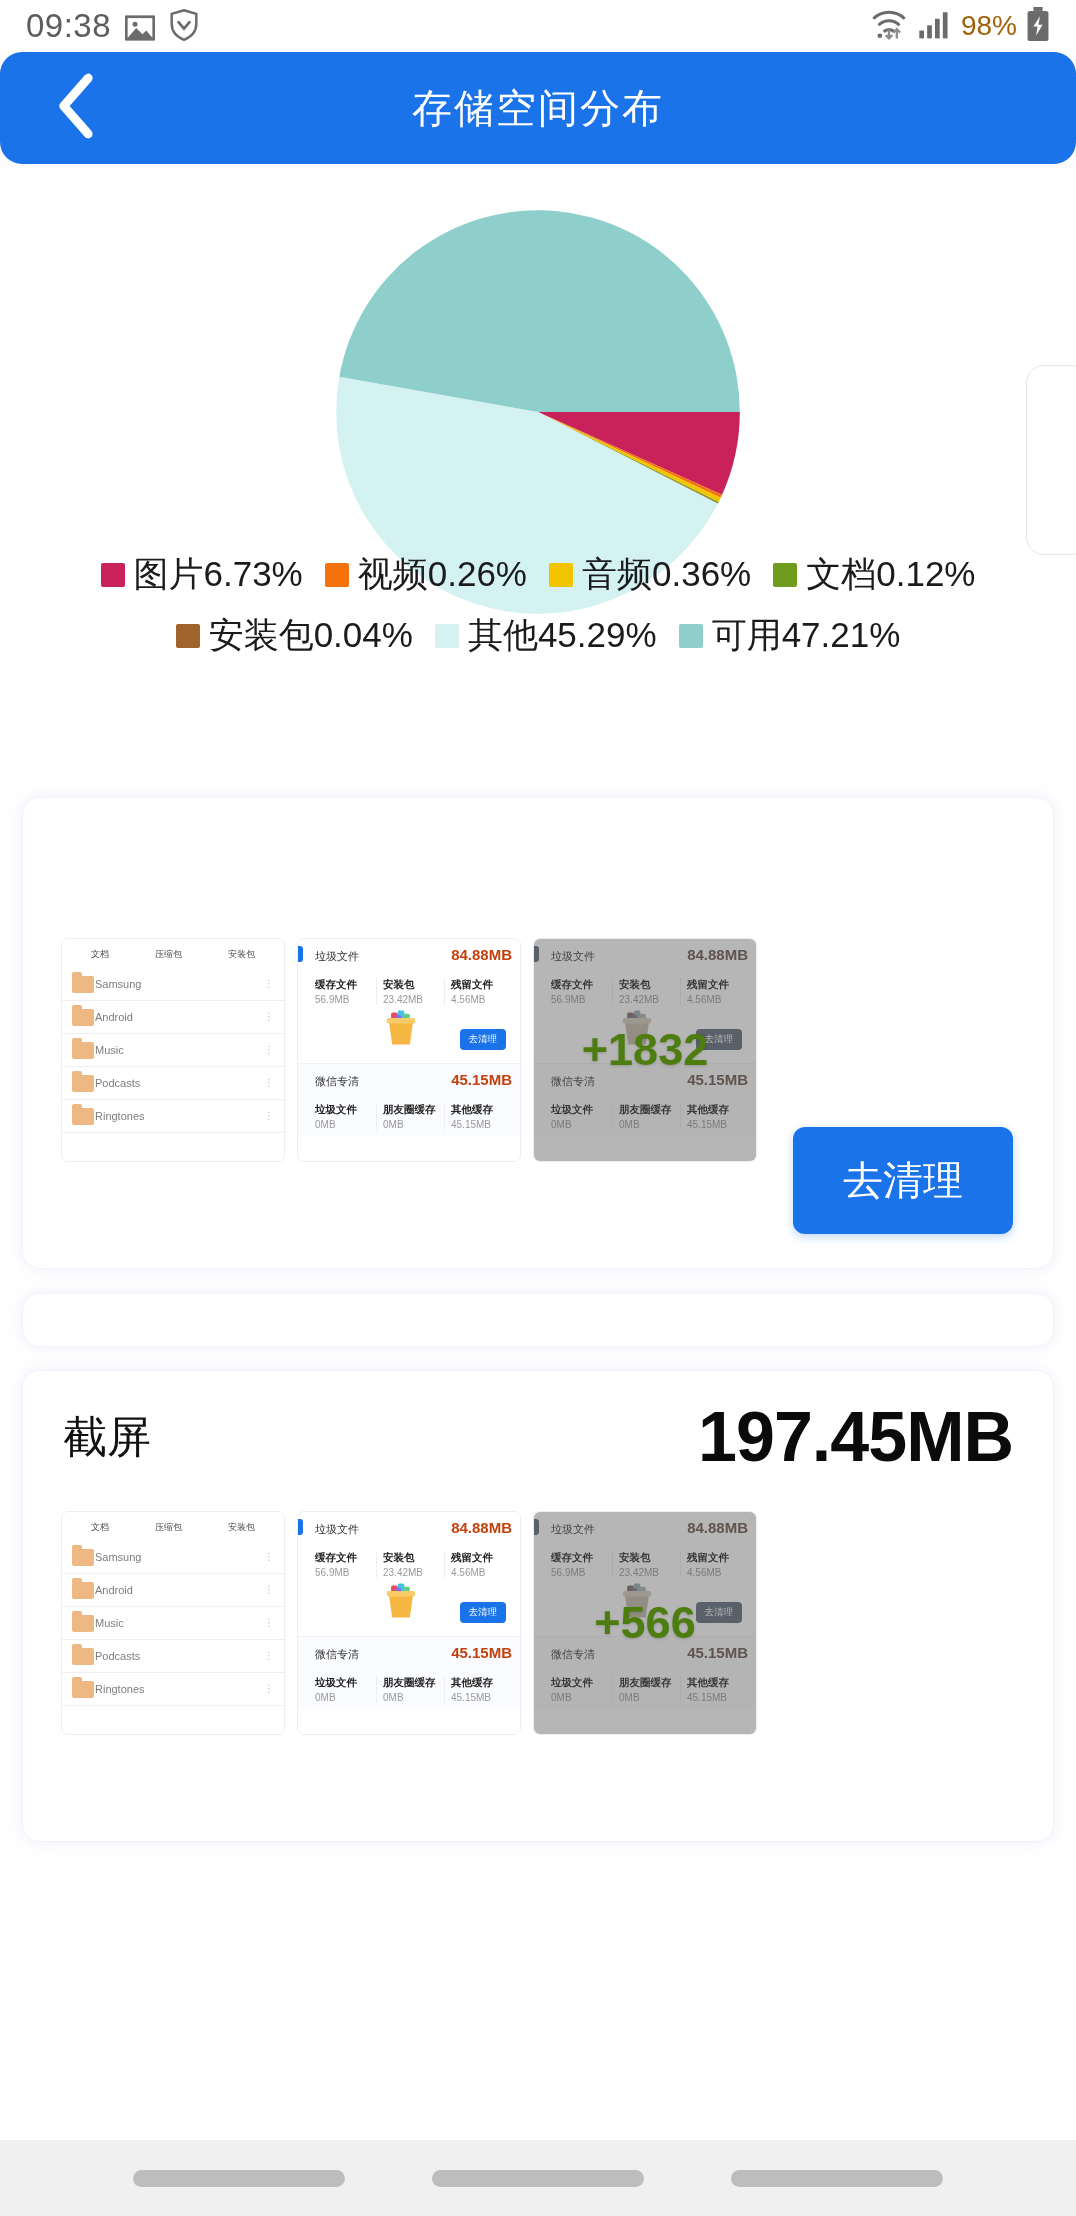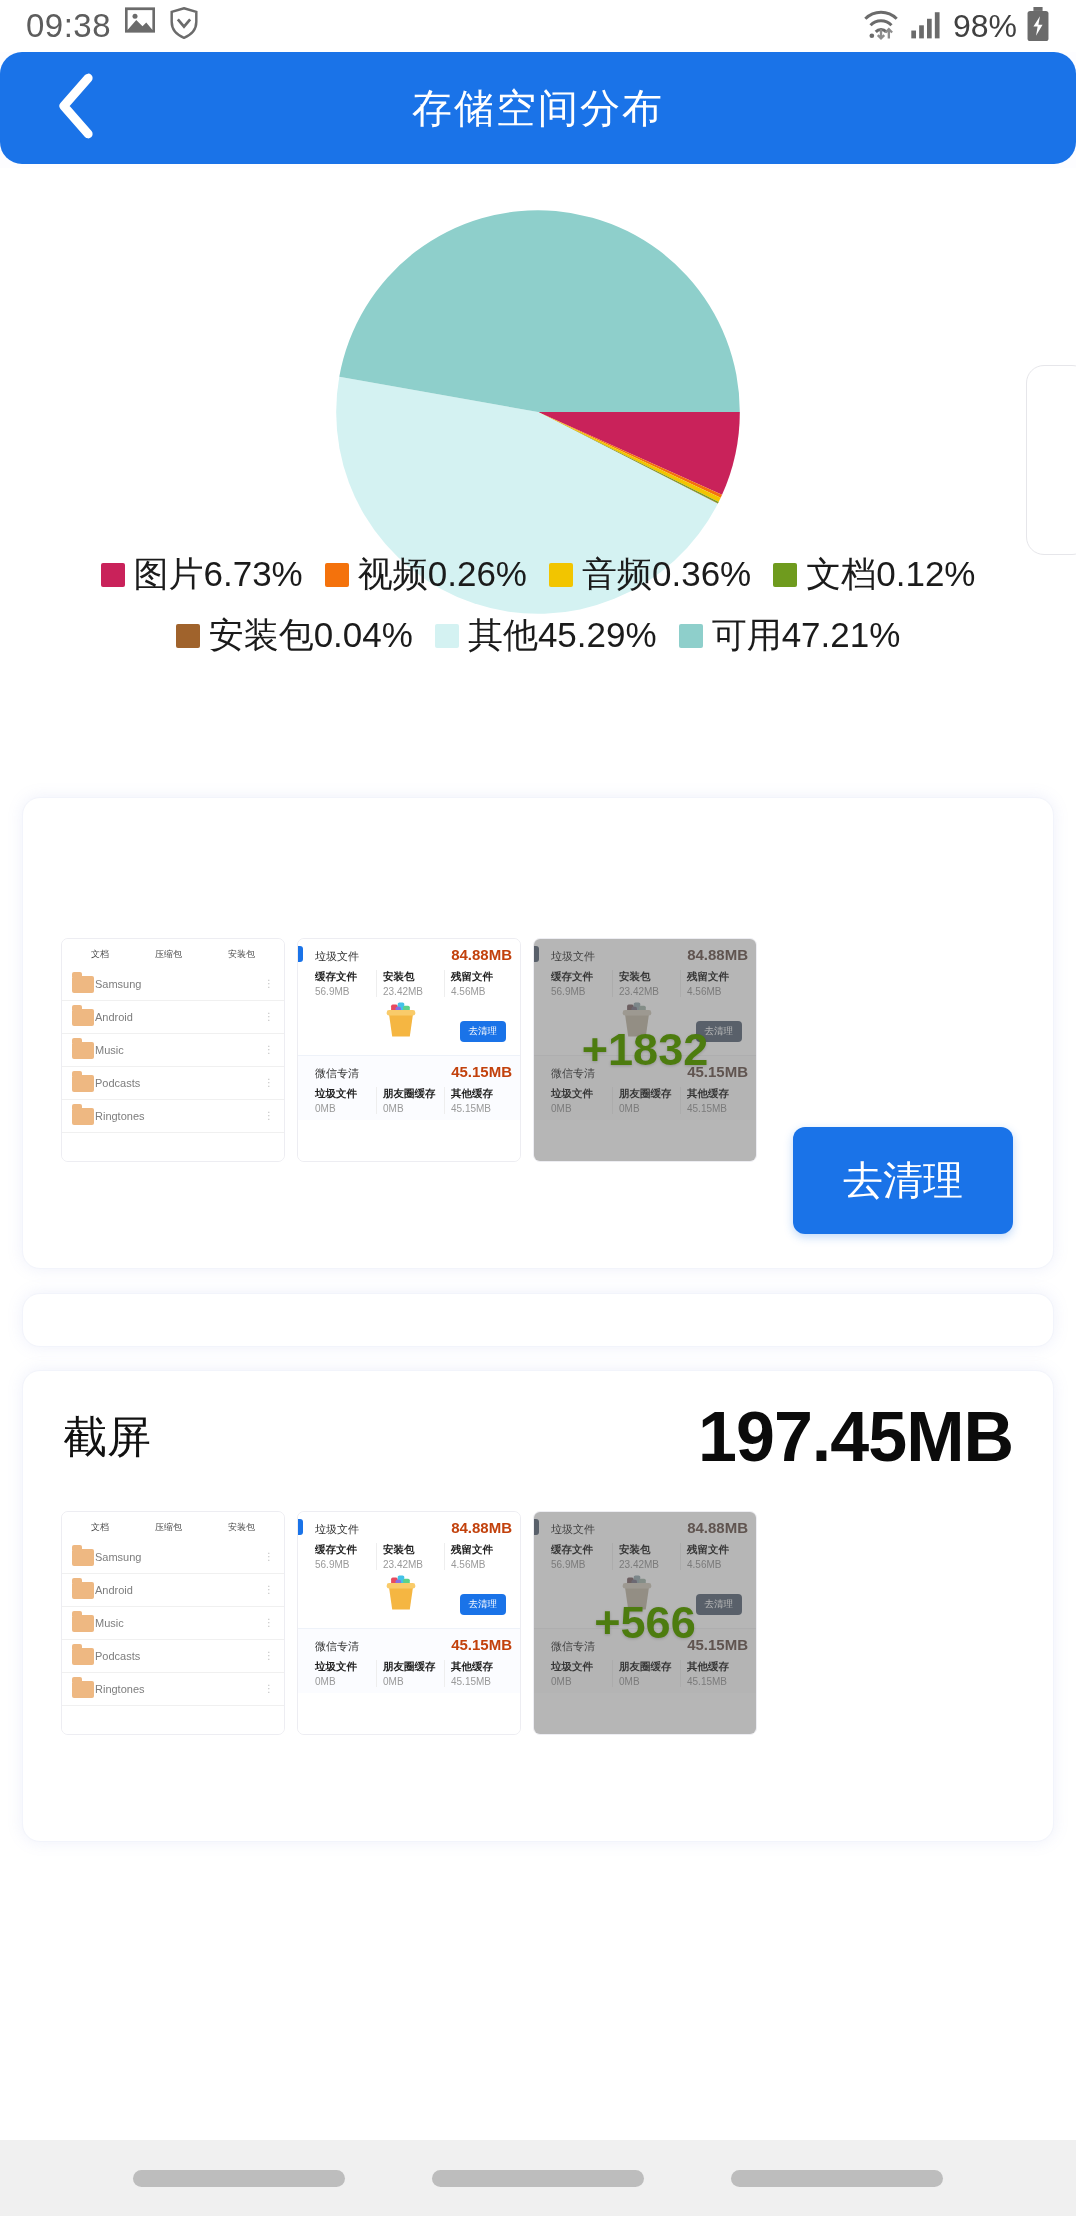--- a/index.html
+++ b/index.html
@@ -10,24 +10,24 @@
     overflow:hidden;
   }
   .screen { position:relative; width:1076px; height:2216px; background:#fdfdff; }
 
   
   .statusbar {
     position:absolute; top:0; left:0; width:1076px; height:52px;
     background:#ffffff; display:flex; align-items:center;
     padding:0 26px;
   }
-  .sb-left { display:flex; align-items:flex-start; gap:14px; }
+  .sb-left { display:flex; align-items:flex-end; gap:14px; }
   .sb-time { font-size:33px; color:#5d5d5d; letter-spacing:0.5px; font-weight:400; }
   .sb-right { margin-left:auto; display:flex; align-items:center; gap:9px; }
-  .sb-pct { font-size:32px; color:#404040; }
+  .sb-pct { font-size:28px; color:#a16207; }
   .ic { display:block; }
 
   
   .header {
     position:absolute; top:52px; left:0; width:1076px; height:112px;
     background:#1a73e8; display:flex; align-items:center;border-radius:22px;
   }
   .back-btn {
     width:96px; height:116px; display:flex; align-items:center; justify-content:center;
     margin-left:28px; cursor:pointer;
@@ -102,21 +102,21 @@
   .fm-dots { margin-left:auto; font-size:10px; color:#c2c2c2; letter-spacing:0; line-height:4px; }
 
   
   .cl { width:100%; height:100%; background:#ffffff; position:relative; }
   .cl-block { padding:7px 8px 6px 8px; position:relative; }
   .cl-block.b2 { border-top:1px solid #eef2f9; background:#fbfcff; }
   .cl-accent { position:absolute; left:0; top:7px; width:5px; height:16px; background:#1a73e8; border-radius:0 3px 3px 0; }
   .cl-head { display:flex; align-items:baseline; padding-left:9px; }
   .cl-h-title { font-size:11px; color:#333333; }
   .cl-h-size { margin-left:auto; font-size:15px; font-weight:bold; color:#c2410c; }
-  .cl-cols { display:flex; margin-top:6px; padding-left:9px; }
+  .cl-cols { display:flex; margin-top:14px; padding-left:9px; }
   .cl-col { flex:1; text-align:left; padding-right:4px; }
   .cl-col + .cl-col { border-left:1px solid #eeeeee; padding-left:6px; }
   .cl-c-name { font-size:10.5px; font-weight:bold; color:#222222; }
   .cl-c-val { font-size:10px; color:#999999; margin-top:2px; }
   .cl-mid { height:52px; position:relative; }
   .cl-btn {
     position:absolute; right:6px; bottom:7px; background:#1a73e8; color:#ffffff;
     font-size:9.5px; padding:4px 9px; border-radius:4px;
   }
   .trash { position:absolute; left:46%; bottom:3px; transform:translateX(-50%); }

